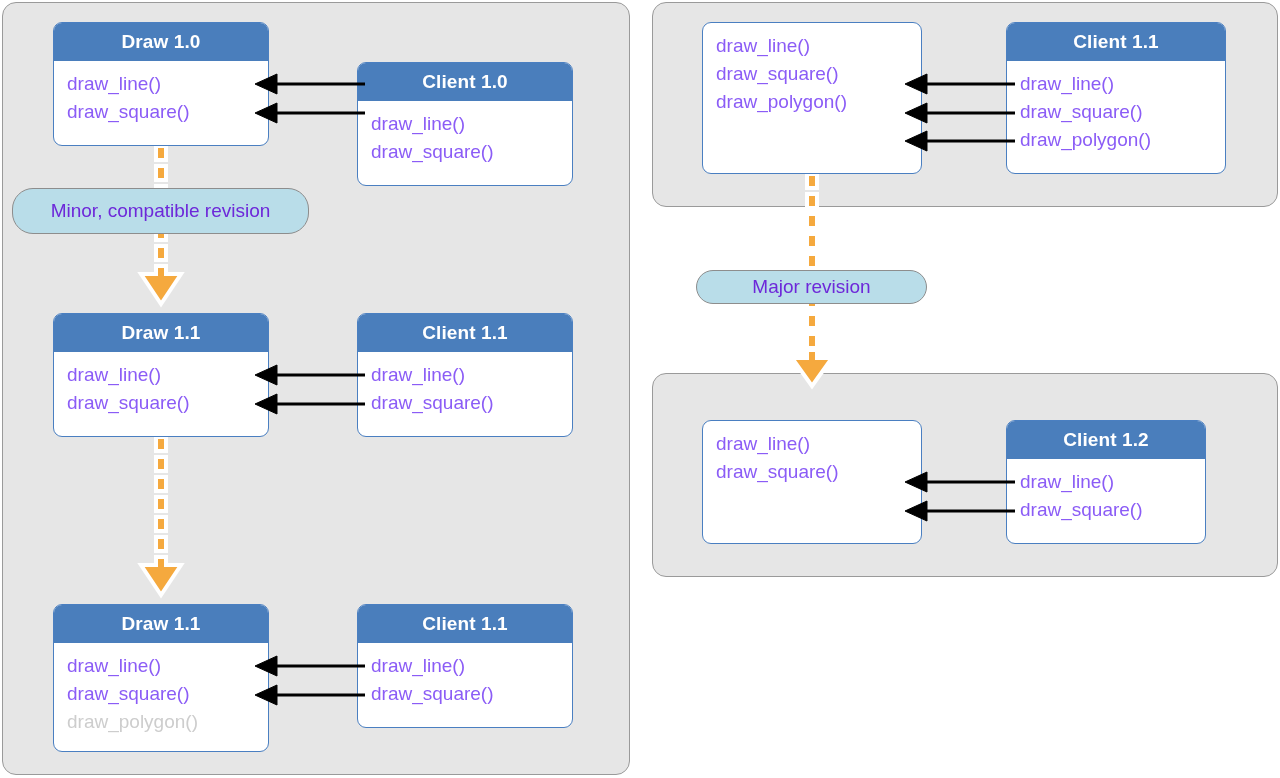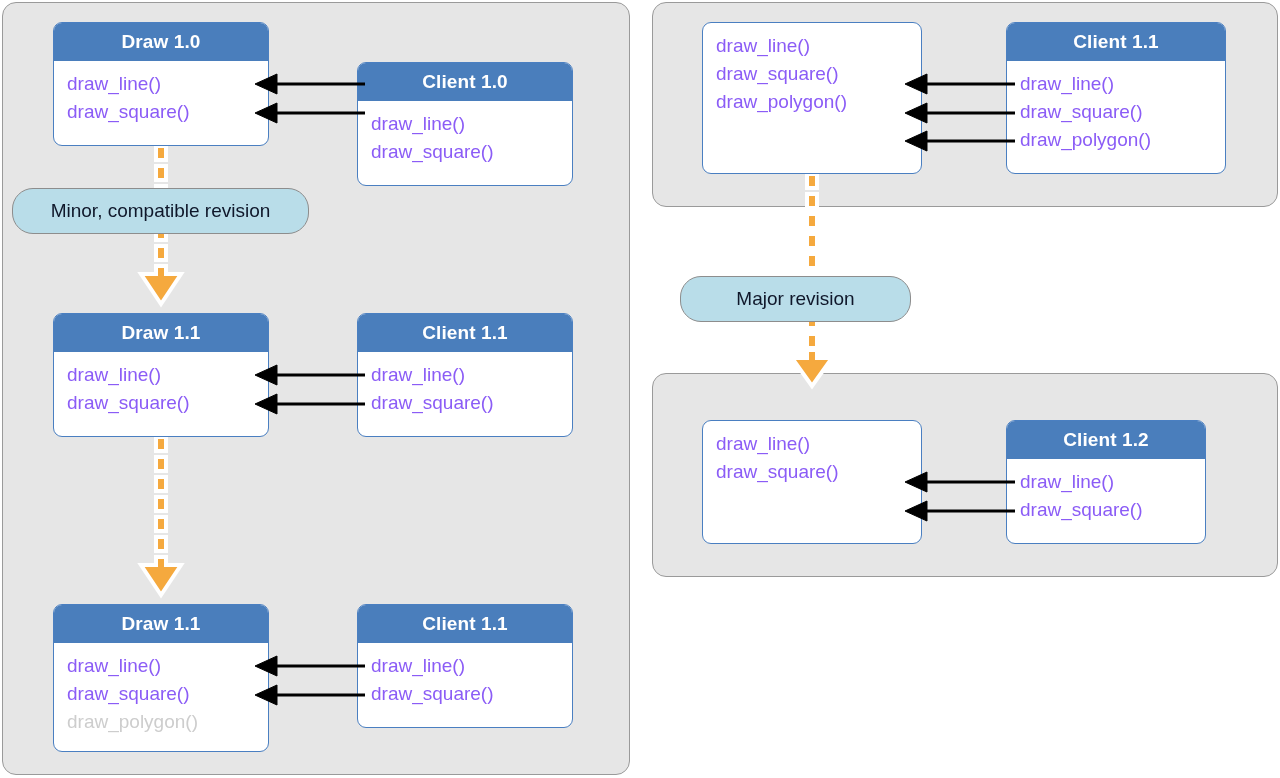--- a/index.html
+++ b/index.html
@@ -62,21 +62,21 @@
   }
   .cbox .meth.dim { color: #cdcdcd; }
 
   
   .pill {
     position: absolute;
     background: #b9dde9;
     border: 1.5px solid #8d8d8d;
     border-radius: 21px;
     box-sizing: border-box;
-    color: #0f172a;
+    color: #6d28d9;
     font-size: 19px;
     display: flex;
     align-items: center;
     justify-content: center;
     z-index: 8;
   }
 
   
   .oarrow {
     position: absolute;
@@ -257,21 +257,21 @@
         <rect x="21" y="82" width="10" height="14"></rect>
         <rect x="21" y="102" width="10" height="14"></rect>
         <rect x="21" y="122" width="10" height="14"></rect>
         <rect x="21" y="142" width="10" height="14"></rect>
         <rect x="21" y="162" width="10" height="14"></rect>
         <polygon points="21,178 31,178 31,186 46,186 26,214 6,186 21,186"></polygon>
       </g>
     </svg>
   </div>
 
-  <div class="pill" style="left:680px; top:270px; width:231px; height:46px;margin-top:6px;">
+  <div class="pill" style="left:696px; top:270px; width:231px; height:34px;">
     <span>Major revision</span>
   </div>
 
   <div class="cbox" style="left:702px; top:420px; width:220px; height:124px;">
     <div class="body">
       <div class="meth">draw_line()</div>
       <div class="meth">draw_square()</div>
     </div>
   </div>
 

